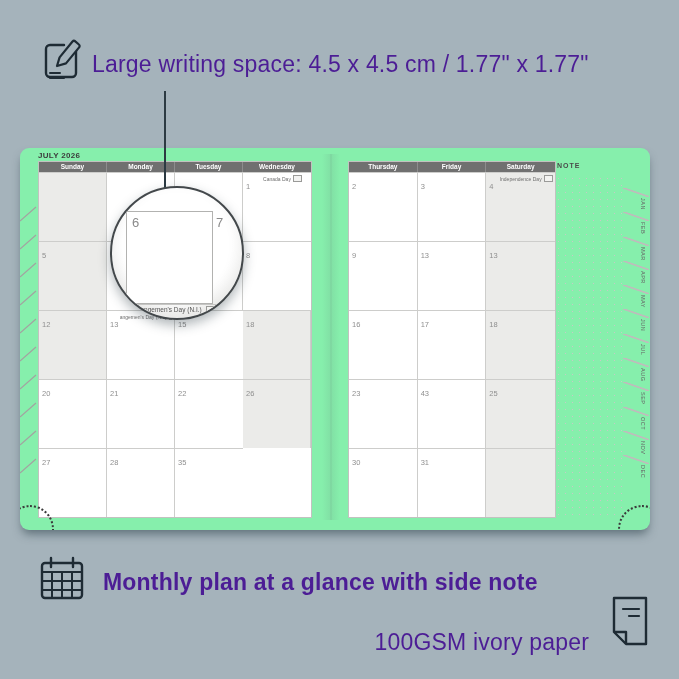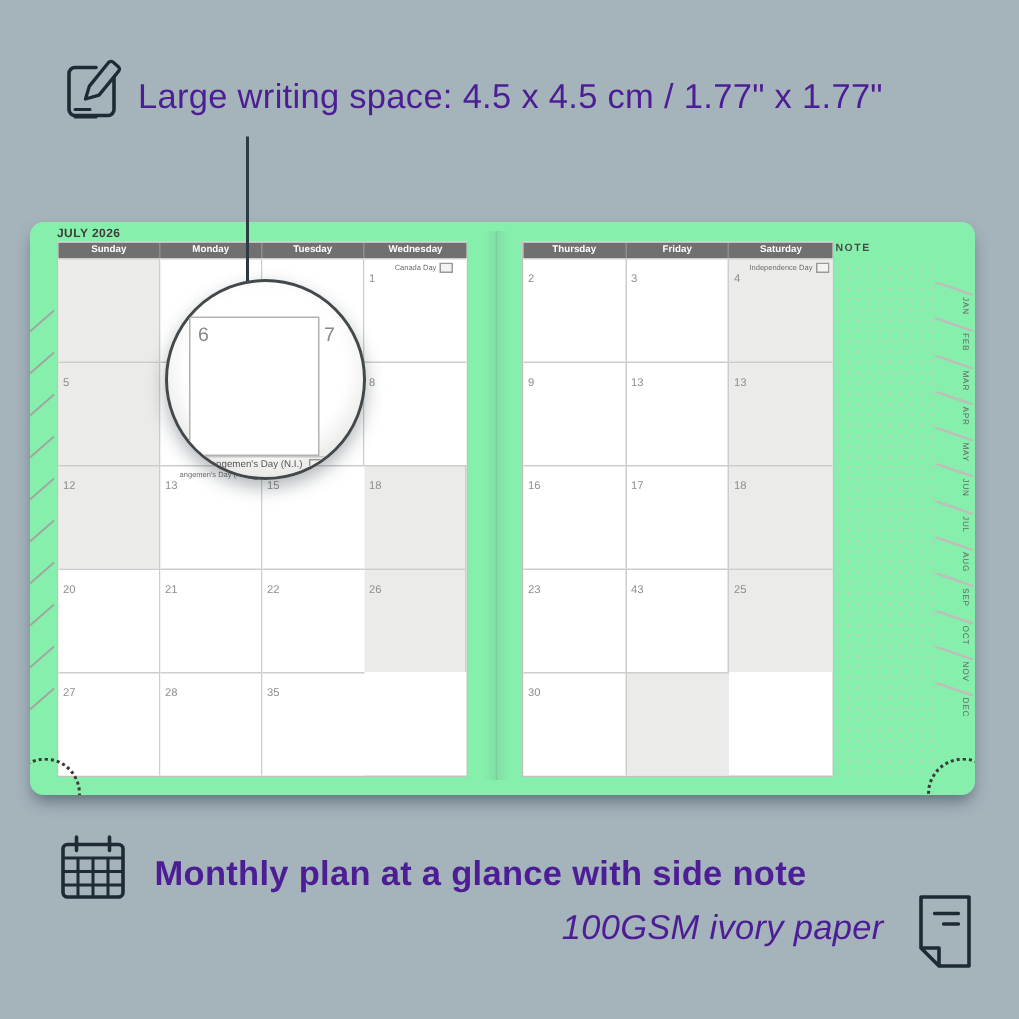--- a/index.html
+++ b/index.html
@@ -3,21 +3,21 @@
 <meta charset="utf-8">
 <style>
   html,body{margin:0;padding:0;}
   #canvas{position:relative;width:679px;height:679px;background:#a5b3bb;overflow:hidden;
           font-family:"Liberation Sans",sans-serif;}
 
   
   .anno{position:absolute;color:#4c1d95;font-size:23px;font-weight:500;letter-spacing:.2px;white-space:nowrap;}
   #topText{left:92px;top:51px;}
   #bottomText1{left:103px;top:569px;font-weight:bold;}
-  #bottomText2{right:90px;top:605px;font-style:italic;}
+  #bottomText2{right:90px;top:629px;}
   .anno-icon{position:absolute;}
   #topIcon{left:40px;top:33px;}
   #bottomCalIcon{left:38px;top:556px;}
   #paperIcon{left:611px;top:595px;}
   #pointerLine{position:absolute;left:164px;top:91px;width:2px;height:97px;background:#2c3a42;z-index:5;}
 
   
   #page{position:absolute;left:20px;top:148px;width:630px;height:382px;background:#86efac;
         border-radius:9px;overflow:hidden;z-index:1;
         box-shadow:0 6px 10px -2px rgba(38,58,68,.55);}
@@ -137,20 +137,21 @@
           <div class="cell"><span class="date">9</span></div>
           <div class="cell"><span class="date">13</span></div>
           <div class="cell shaded lastcol"><span class="date">13</span></div>
           <div class="cell"><span class="date">16</span></div>
           <div class="cell"><span class="date">17</span></div>
           <div class="cell shaded lastcol"><span class="date">18</span></div>
           <div class="cell"><span class="date">23</span></div>
           <div class="cell"><span class="date">43</span></div>
           <div class="cell shaded lastcol"><span class="date">25</span></div>
           <div class="cell"><span class="date">30</span></div>
+          <div class="cell"><span class="date">31</span></div>
           <div class="cell shaded lastcol"></div>
         </div>
       </div>
 
     <div id="noteLabel">NOTE</div>
     <div id="dotGrid"></div>
 
     <div id="tabStrip">
         <div class="tab">
           <span class="tab-label">JAN</span>

